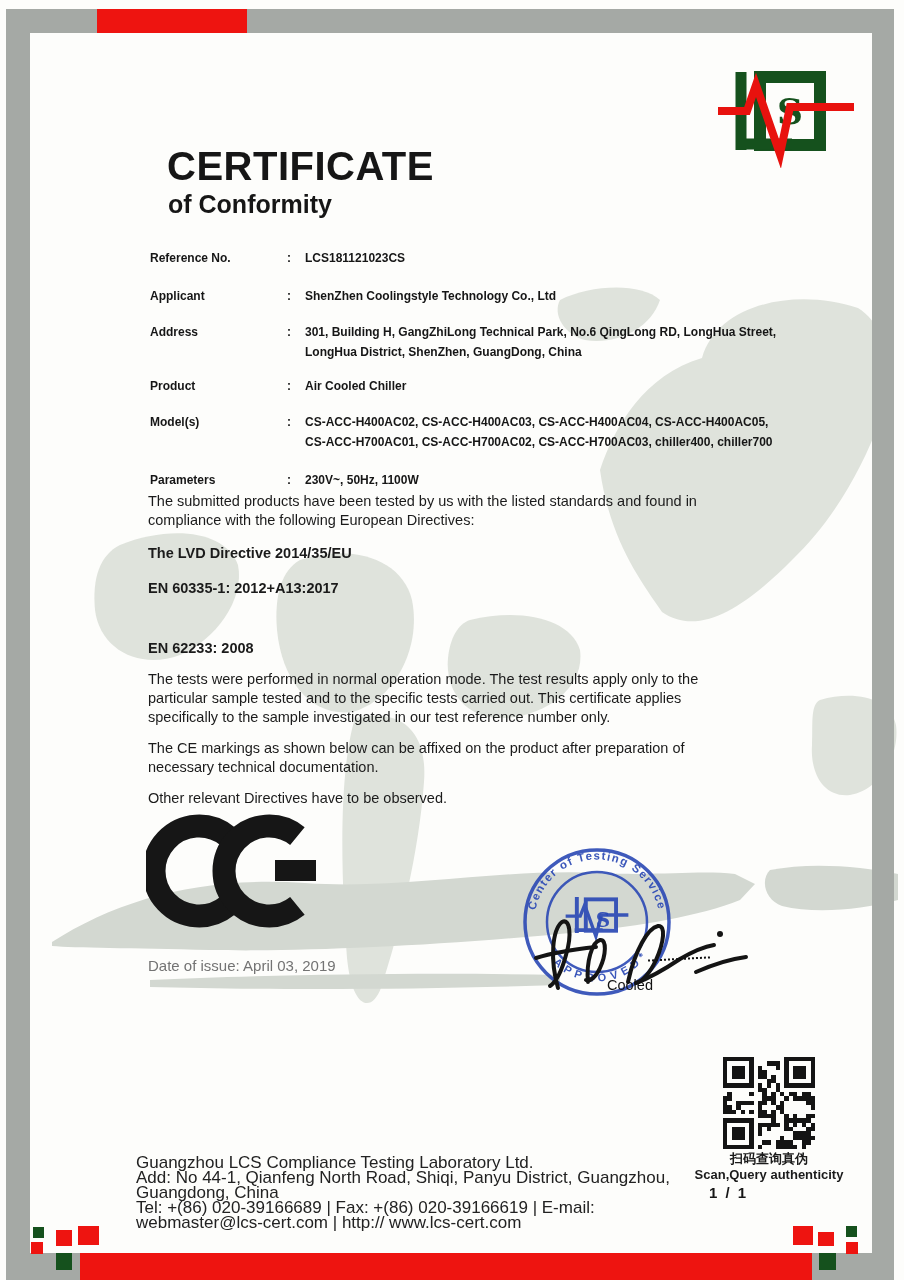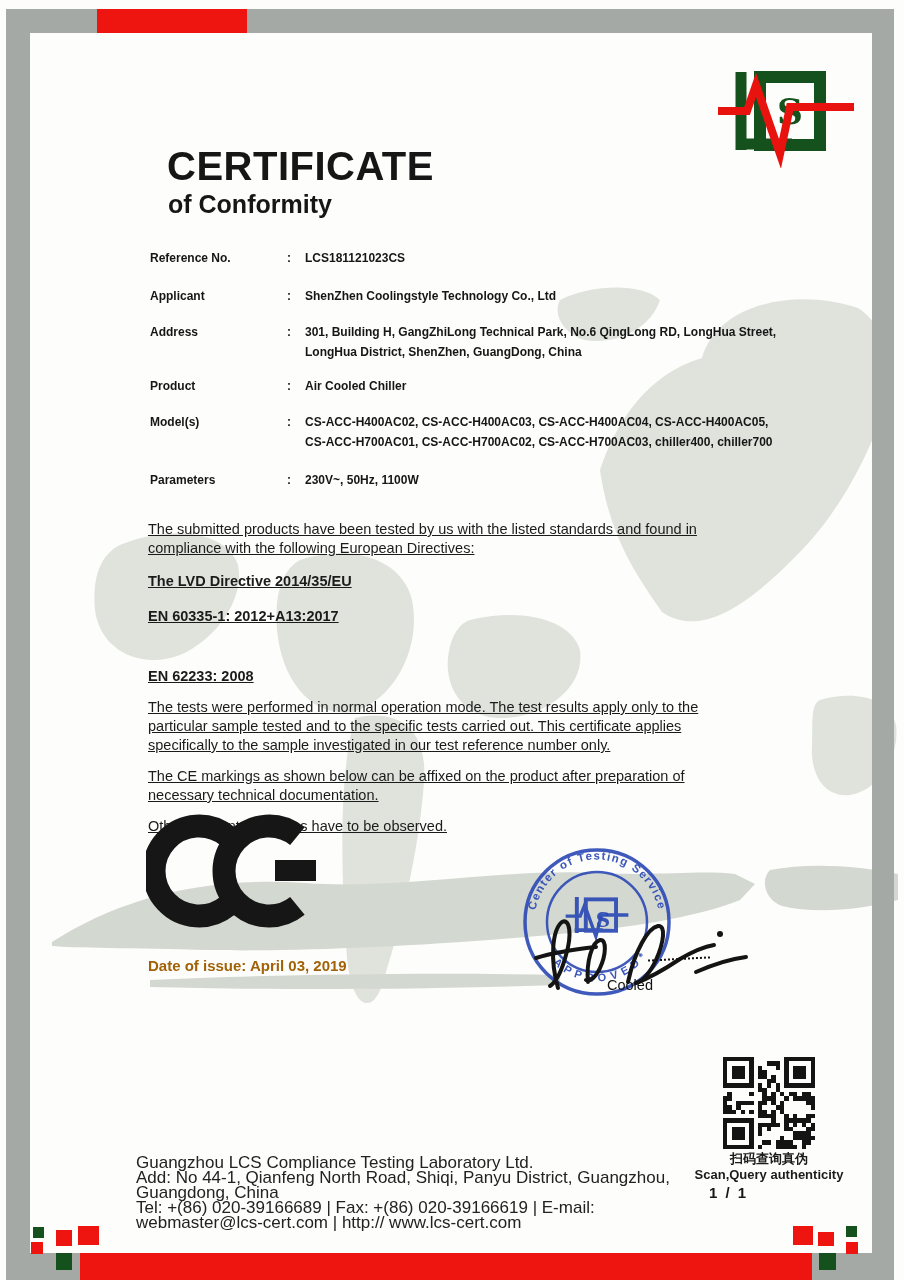--- a/index.html
+++ b/index.html
@@ -19,21 +19,21 @@
   .frow .colon{text-align:left;}
   .m18{margin-bottom:18px;} .m16{margin-bottom:16px;} .m14{margin-bottom:14px;}
   
   .bodytxt{width:598px;font-size:14.5px;line-height:19px;color:#1b1b1b;}
   .bodytxt p{margin:0 0 12px 0;}
   .bodytxt .b{font-weight:bold;}
   .bodytxt p.std{margin-bottom:0;}
   .bodytxt p.std-last{margin-bottom:12px;margin-top:41px;}
   .mb14{margin-bottom:14px !important;}
   .mb16{margin-bottom:16px !important;}
-  .dateline{font-size:15px;font-weight:bold;color:#a16207;}
+  .dateline{font-size:15px;font-weight:normal;color:#737373;}
   
   .foot{font-size:17px;line-height:15px;color:#222;}
   .qrcap{font-size:13px;font-weight:bold;color:#1b1b1b;text-align:center;line-height:16px;}
   .pagenum{font-size:15px;font-weight:bold;letter-spacing:2px;color:#161616;}
   .manager{font-size:14.5px;color:#111;}
   .dotline{border-bottom:2px dotted #111;transform:rotate(-3deg);}
   svg text{font-family:"Liberation Sans","DejaVu Sans",sans-serif;}
 </style>
 </head>
 <body>
@@ -116,21 +116,21 @@
       <span class="colon">:</span>
       <span>CS-ACC-H400AC02, CS-ACC-H400AC03, CS-ACC-H400AC04, CS-ACC-H400AC05, CS-ACC-H700AC01, CS-ACC-H700AC02, CS-ACC-H700AC03, chiller400, chiller700</span>
     </div>
     <div class="frow">
       <span>Parameters</span>
       <span class="colon">:</span>
       <span>230V~, 50Hz, 1100W</span>
     </div>
   </div>
 
-  <div class="abs bodytxt" style="left:148px;top:520px;z-index:1;text-decoration:underline;">
+  <div class="abs bodytxt" style="left:148px;top:492px;z-index:1;">
     <p class="mb14">The submitted products have been tested by us with the listed standards and found in compliance with the following European Directives:</p>
     <p class="b mb16">The LVD Directive 2014/35/EU</p>
     <p class="b std">EN 60335-1: 2012+A13:2017</p>
     <p class="b std-last">EN 62233: 2008</p>
     <p>The tests were performed in normal operation mode. The test results apply only to the particular sample tested and to the specific tests carried out. This certificate applies specifically to the sample investigated in our test reference number only.</p>
     <p>The CE markings as shown below can be affixed on the product after preparation of necessary technical documentation.</p>
     <p>Other relevant Directives have to be observed.</p>
   </div>
 
   <svg class="abs" style="left:146px;top:811px;z-index:1;" width="170" height="120" viewBox="0 0 170 120">

